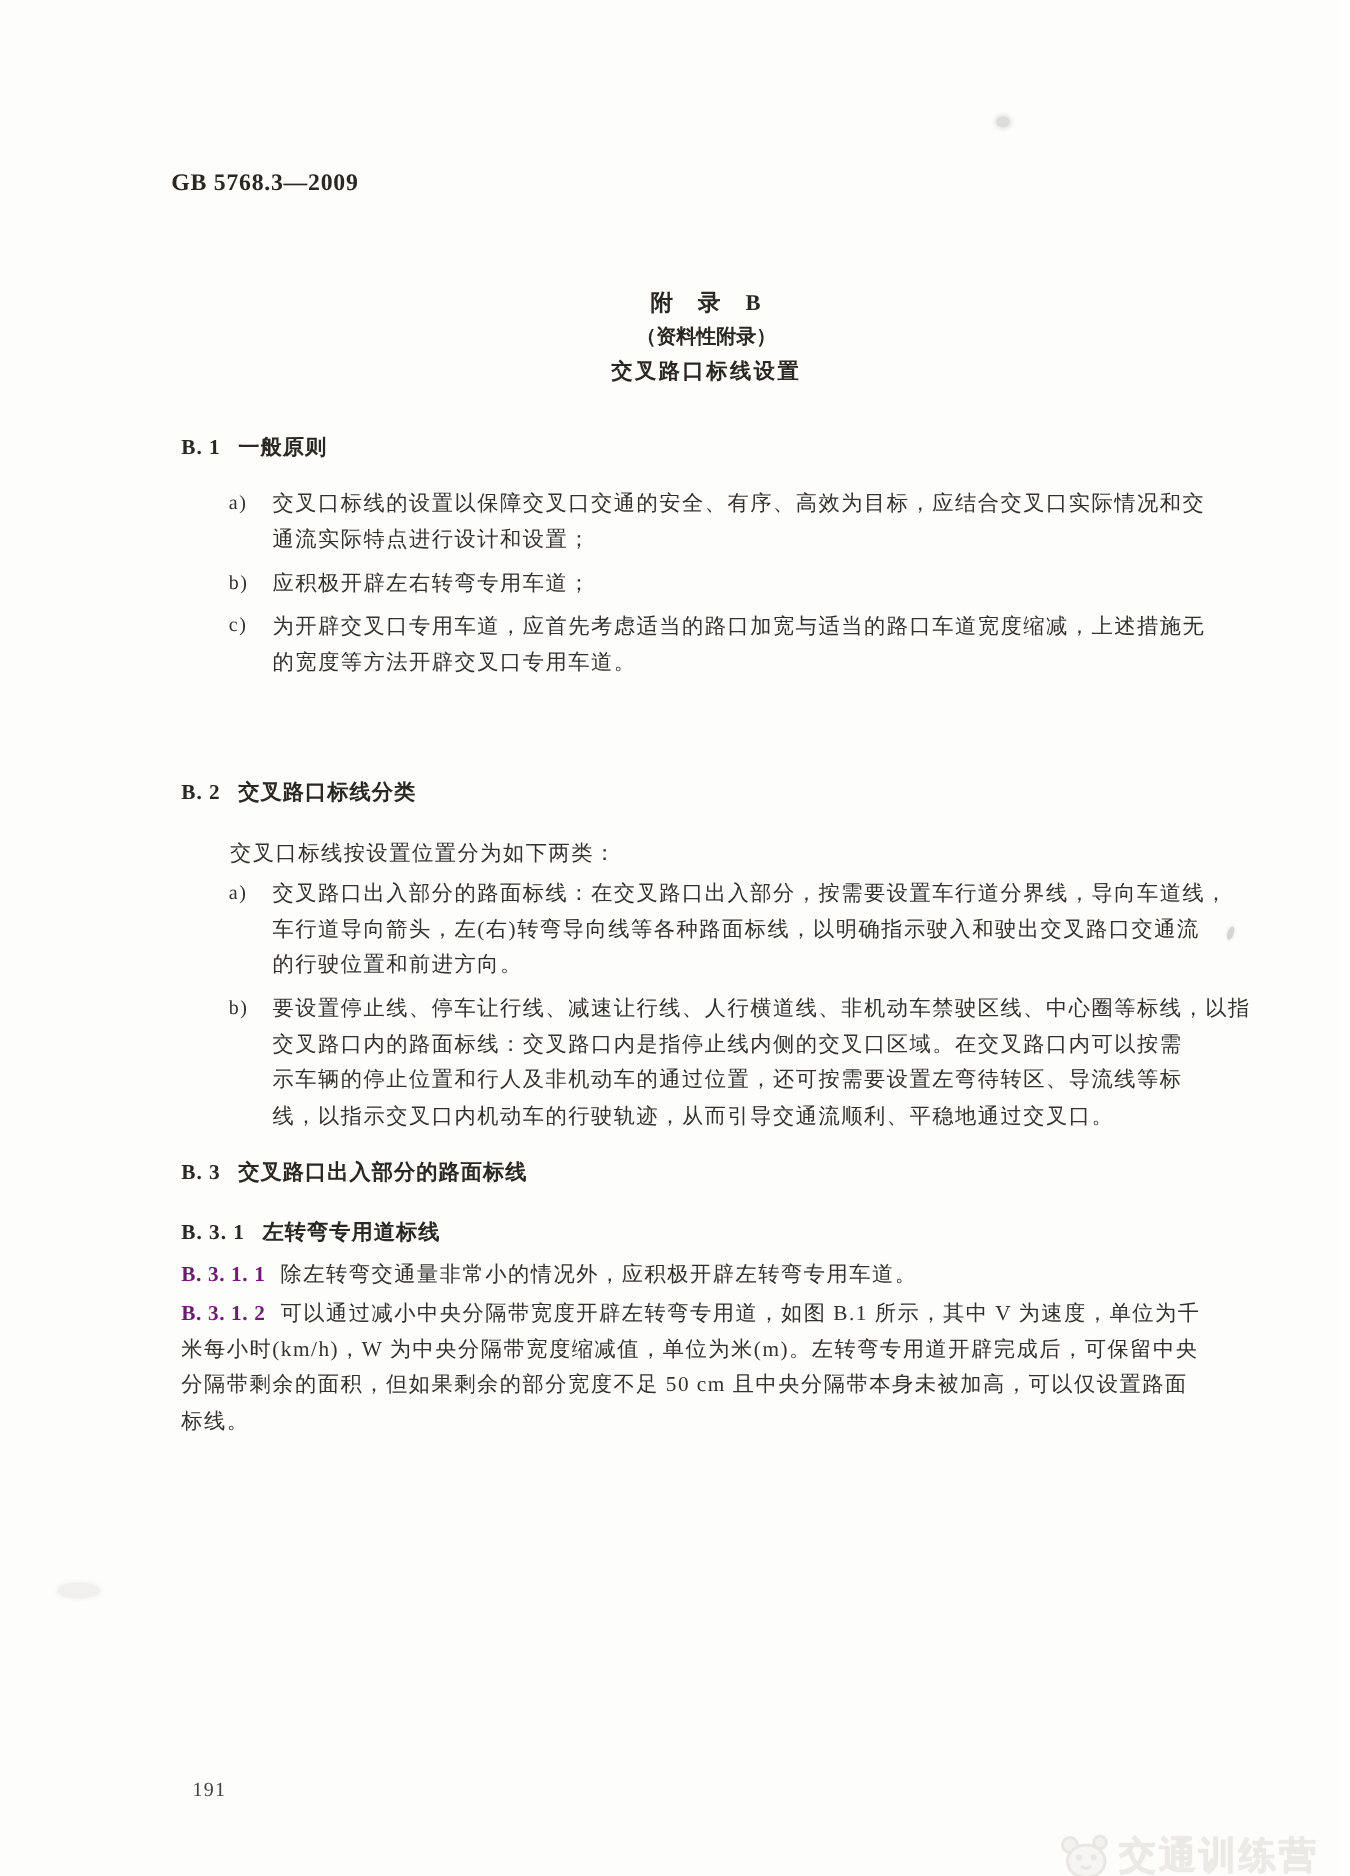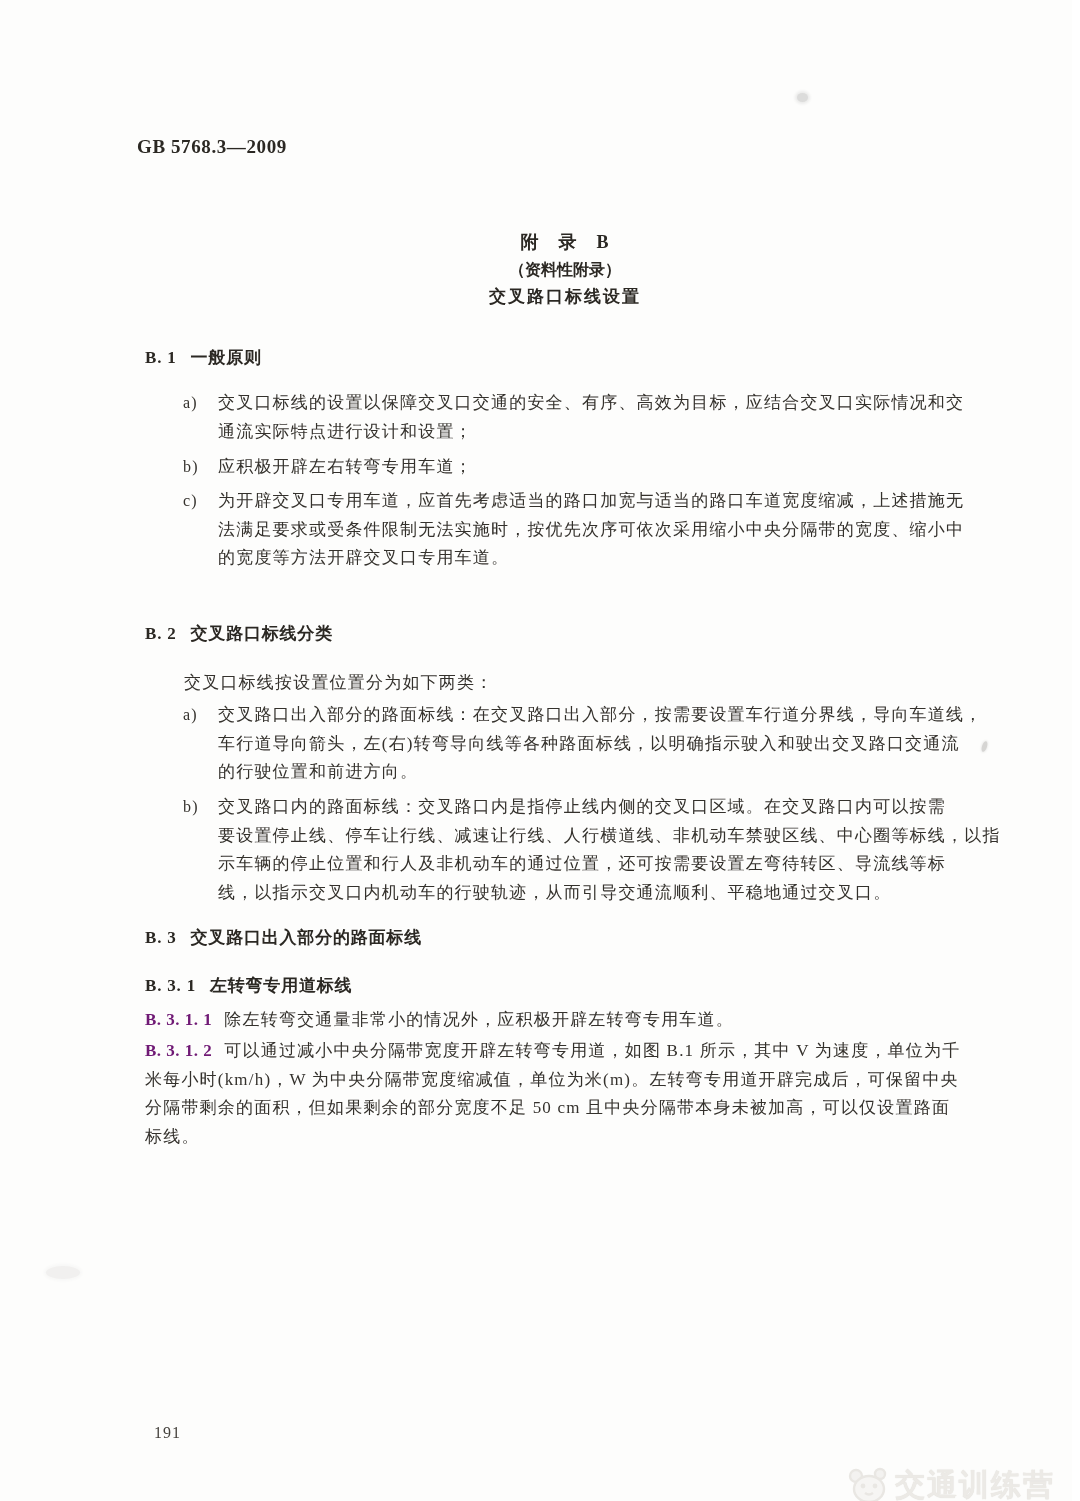--- a/index.html
+++ b/index.html
@@ -92,21 +92,20 @@
   <div class="list-item body-text" style="top:453px;">
     <span class="item-label">b)</span>
     <div class="item-lines">
         <div class="tline">应积极开辟左右转弯专用车道；</div>
       </div>
   </div>
   <div class="list-item body-text" style="top:487px;">
     <span class="item-label">c)</span>
     <div class="item-lines">
         <div class="tline">为开辟交叉口专用车道，应首先考虑适当的路口加宽与适当的路口车道宽度缩减，上述措施无</div>
-        <div class="tline">法满足要求或受条件限制无法实施时，按优先次序可依次采用缩小中央分隔带的宽度、缩小中</div>
         <div class="tline">的宽度等方法开辟交叉口专用车道。</div>
       </div>
   </div>
 
   <div class="sec-head" style="top:622px;">
     <span class="sec-num">B. 2</span><span>交叉路口标线分类</span>
   </div>
 
   <div class="intro-line body-text" style="top:669px;">交叉口标线按设置位置分为如下两类：</div>
 
@@ -114,22 +113,22 @@
     <span class="item-label">a)</span>
     <div class="item-lines">
         <div class="tline">交叉路口出入部分的路面标线：在交叉路口出入部分，按需要设置车行道分界线，导向车道线，</div>
         <div class="tline">车行道导向箭头，左(右)转弯导向线等各种路面标线，以明确指示驶入和驶出交叉路口交通流</div>
         <div class="tline">的行驶位置和前进方向。</div>
       </div>
   </div>
   <div class="list-item body-text" style="top:793px;">
     <span class="item-label">b)</span>
     <div class="item-lines">
+        <div class="tline">要设置停止线、停车让行线、减速让行线、人行横道线、非机动车禁驶区线、中心圈等标线，以指</div>
         <div class="tline">交叉路口内的路面标线：交叉路口内是指停止线内侧的交叉口区域。在交叉路口内可以按需</div>
-        <div class="tline">要设置停止线、停车让行线、减速让行线、人行横道线、非机动车禁驶区线、中心圈等标线，以指</div>
         <div class="tline">示车辆的停止位置和行人及非机动车的通过位置，还可按需要设置左弯待转区、导流线等标</div>
         <div class="tline">线，以指示交叉口内机动车的行驶轨迹，从而引导交通流顺利、平稳地通过交叉口。</div>
       </div>
   </div>
 
   <div class="sec-head" style="top:926px;">
     <span class="sec-num">B. 3</span><span>交叉路口出入部分的路面标线</span>
   </div>
 
   <div class="sec-head" style="top:974px;">

